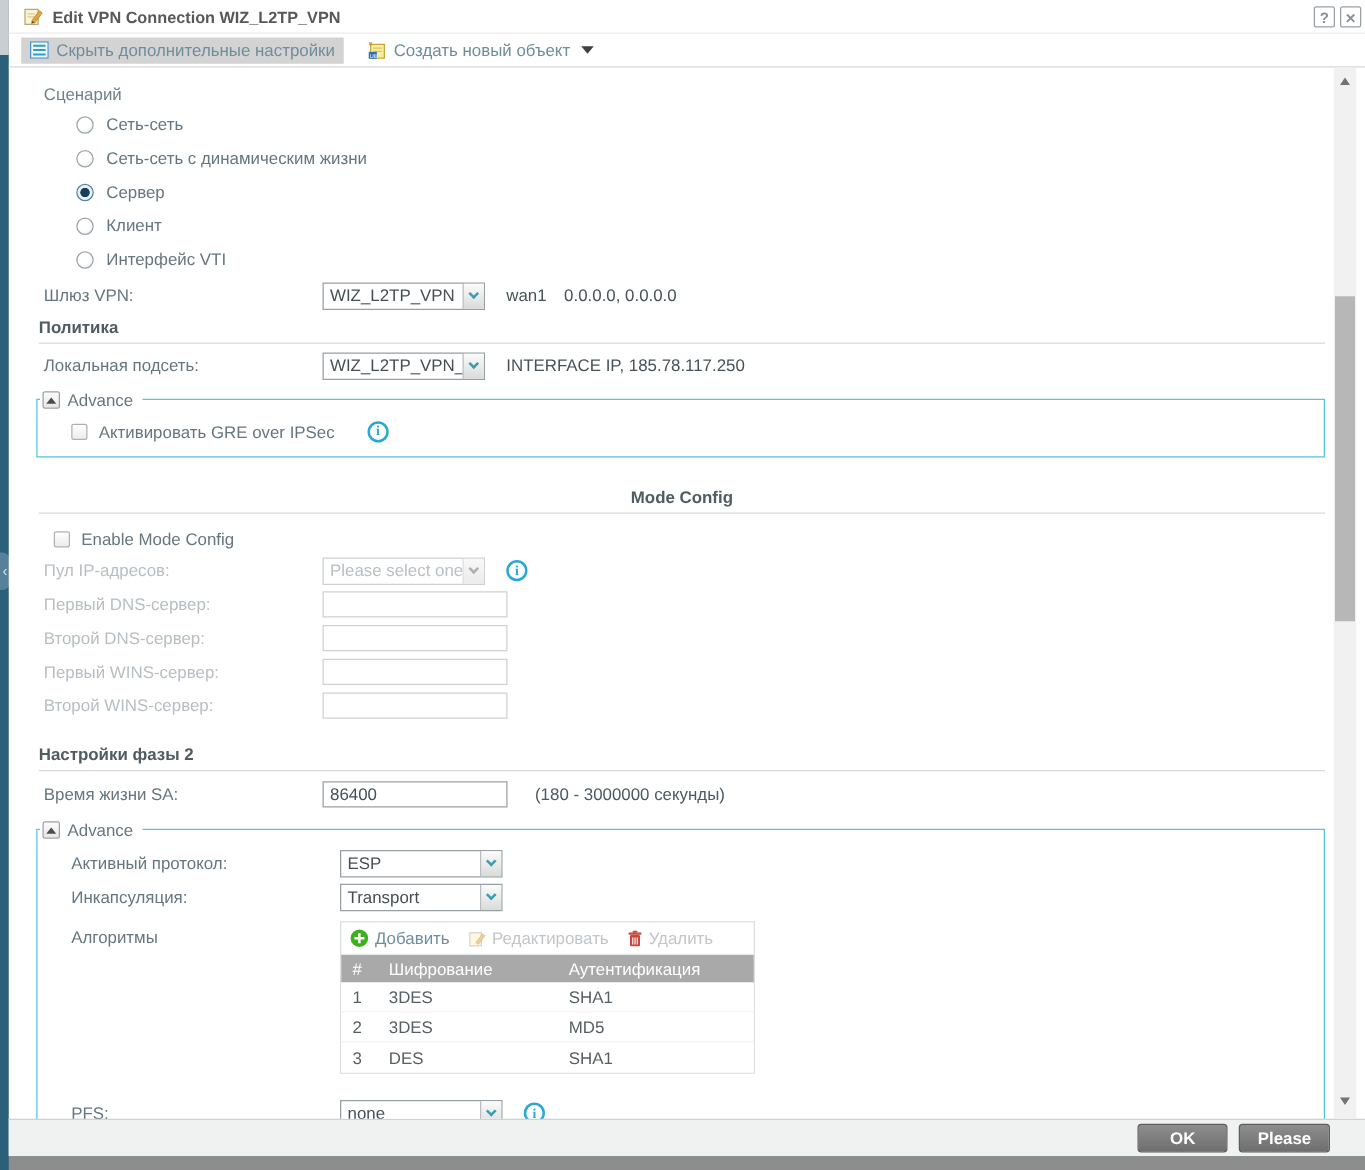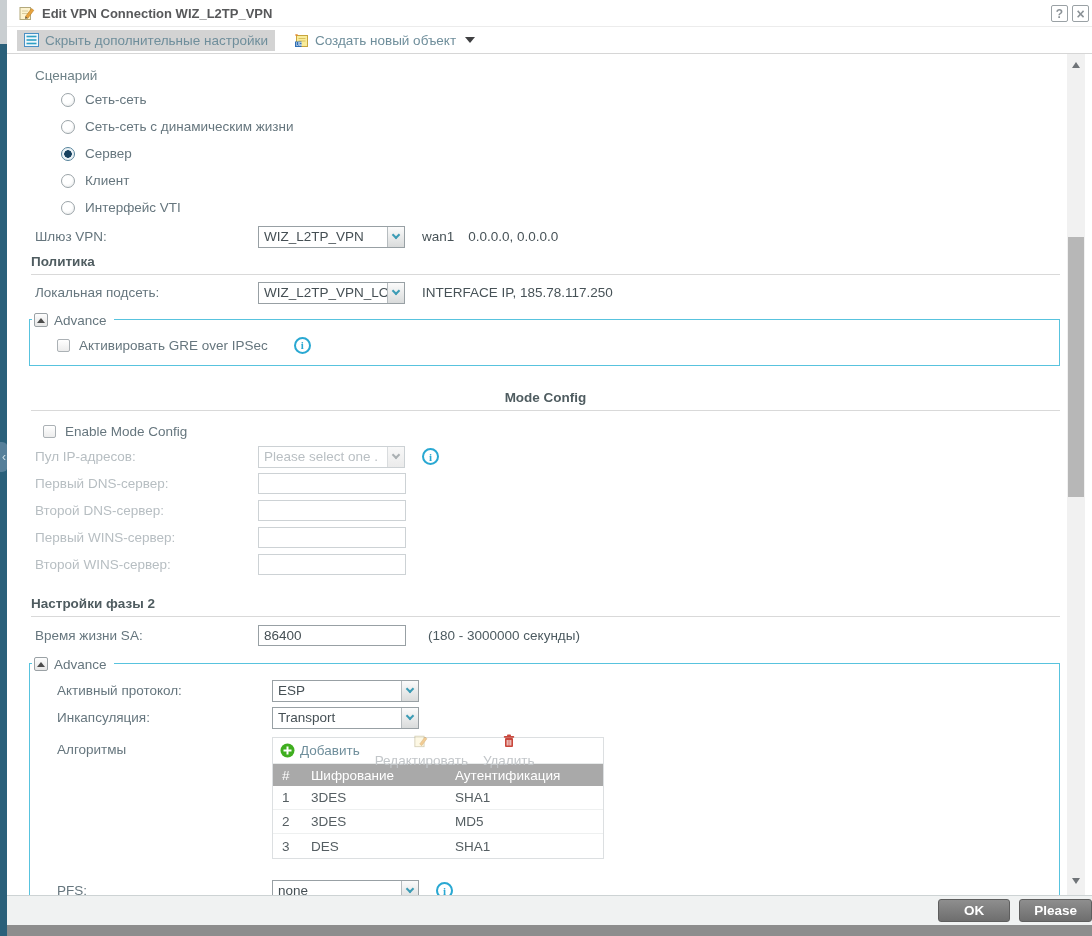--- a/index.html
+++ b/index.html
@@ -51,21 +51,21 @@
   .radio-row { display:flex; align-items:center; height:27px; margin-left:26px; }
   .radio { width:14px; height:14px; border-radius:50%; border:1px solid #9ba4a8; flex:none;
     background:radial-gradient(circle at 40% 35%, #fff 45%, #e3e6e7); margin-right:10px; }
   .radio.sel { border-color:#55829a;
     background:radial-gradient(circle, #16405e 0 3.5px, #eaf2f6 4px 5.5px, #fff 6px); }
   .cbrow { display:flex; align-items:center; }
   .cb { width:13px; height:13px; border:1px solid #abb1b5; border-radius:2px; flex:none;
     background:linear-gradient(#fff, #ececec); margin-right:9px; }
 
   
-  .combo { width:147px; height:22px; border:1px solid #98a0a4; background:#fff;
+  .combo { width:130px; height:22px; border:1px solid #98a0a4; background:#fff;
     display:flex; align-items:stretch; flex:none; }
   .combo .ctext { flex:1; padding:2px 5px 0; color:#454f54; white-space:nowrap; overflow:hidden; }
   .combo .carrow { width:17px; border-left:1px solid #b6bcbf; flex:none;
     background:linear-gradient(#fbfbfb, #d9dbdb); display:flex; align-items:center; justify-content:center; }
   .chev { width:6px; height:6px; border-left:2px solid #3c9cb5; border-bottom:2px solid #3c9cb5;
     transform:rotate(-45deg); margin-top:-3px; }
   .combo.disabled { border-color:#ccd1d4; }
   .combo.disabled .ctext { color:#b9bfc3; }
   .combo.disabled .carrow { border-left-color:#d9dcde; background:linear-gradient(#f8f8f8, #ebebeb); }
   .combo.disabled .chev { border-color:#aab0b3; }
@@ -86,40 +86,40 @@
   .collapse-btn { width:14px; height:14px; border:1px solid #9aa1a5; border-radius:2px;
     background:linear-gradient(#fdfdfd, #e6e6e6); display:flex; align-items:center; justify-content:center; }
   .tri-up { width:0; height:0; border-left:4px solid transparent; border-right:4px solid transparent;
     border-bottom:5px solid #4c4c4c; }
 
   
   .algo-wrap { width:332px; border:1px solid #dcdfe1; }
   .algo-actions { height:26px; display:flex; align-items:center; gap:15px; padding-left:7px;
     border-bottom:1px solid #e7eaea; }
   .action { display:flex; align-items:center; gap:5px; color:#6f8e9b; white-space:nowrap; }
-  .action.disabled { color:#c2c6c9;flex-direction:column; }
+  .action.disabled { color:#c2c6c9; }
   .algo-header { display:flex; background:#a9a9a9; color:#fff; height:22px; align-items:center; }
   .col-num { width:38px; padding-left:9px; flex:none; }
   .col-enc { width:144px; flex:none; }
   .col-auth { flex:1; }
   .algo-row { display:flex; height:24px; align-items:center; border-bottom:1px solid #eef0f0;
     color:#555e62; background:#fff; }
   .algo-row:last-child { border-bottom:none; }
 
   
   .vscroll { position:absolute; top:0; right:7px; width:18px; height:100%; background:#f1f1f1; }
   .vs-btn { position:absolute; left:0; width:18px; height:17px; display:flex; align-items:center; justify-content:center; }
   .vs-up { top:2px; } .vs-down { bottom:6px; }
   .tri-s-up { width:0; height:0; border-left:4px solid transparent; border-right:4px solid transparent; border-bottom:6px solid #6f7478; }
   .tri-s-down { width:0; height:0; border-left:4px solid transparent; border-right:4px solid transparent; border-top:6px solid #6f7478; }
   .vs-thumb { position:absolute; left:1px; width:16px; top:183px; height:260px; background:#b7b7b7; }
 
   
   .footer { height:30px; flex:none; background:#f0f2f2; border-top:1px solid #cdd3d4;
-    display:flex; align-items:center; justify-content:flex-end; gap:9px; padding-right:0; }
+    display:flex; align-items:center; justify-content:flex-end; gap:9px; padding-right:28px; }
   .btn { min-width:72px; height:23px; background:linear-gradient(#8e8e8e, #6e6e6e);
     border:1px solid #5e5e5e; border-radius:3px; color:#fff; font-weight:bold; font-size:13.5px;
     display:flex; align-items:center; justify-content:center; padding:0 14px; }
 
   svg { display:block; }
 </style>
 </head>
 <body>
 
 <div class="left-sliver"></div>

